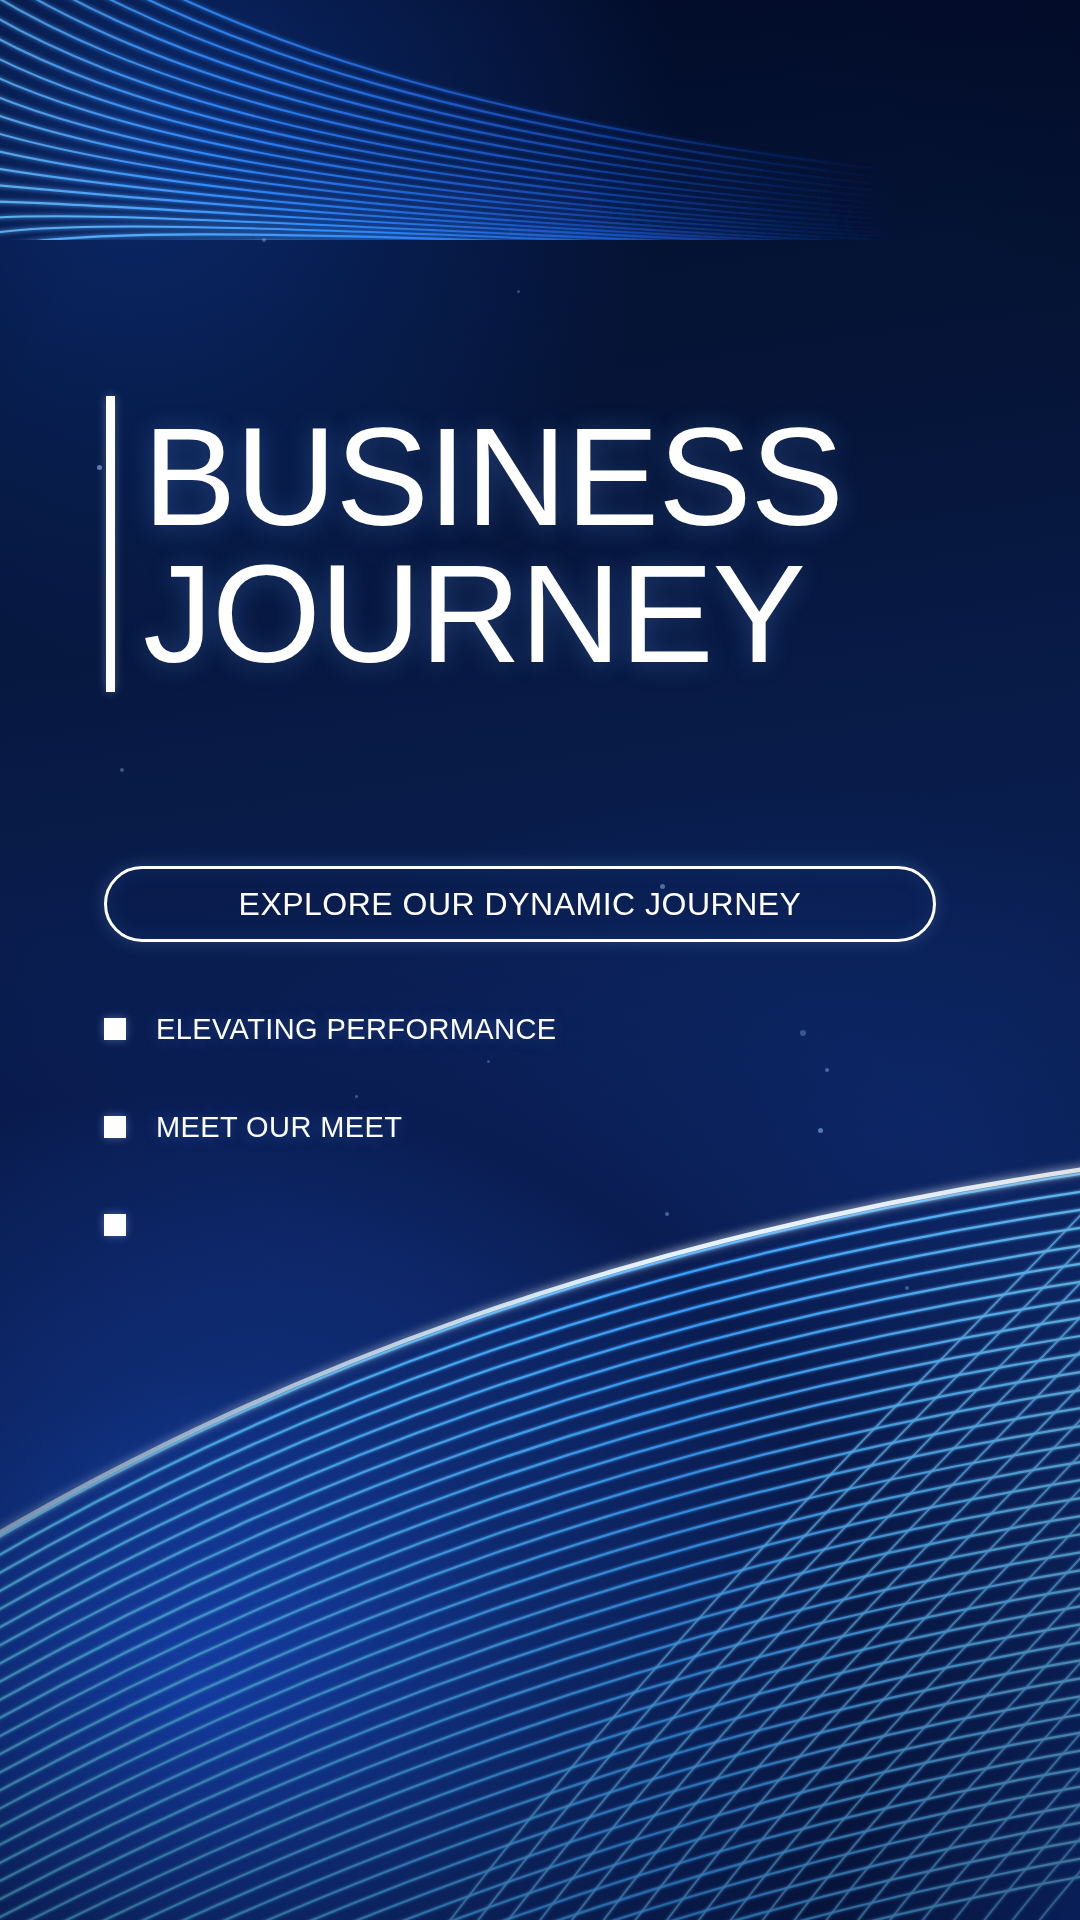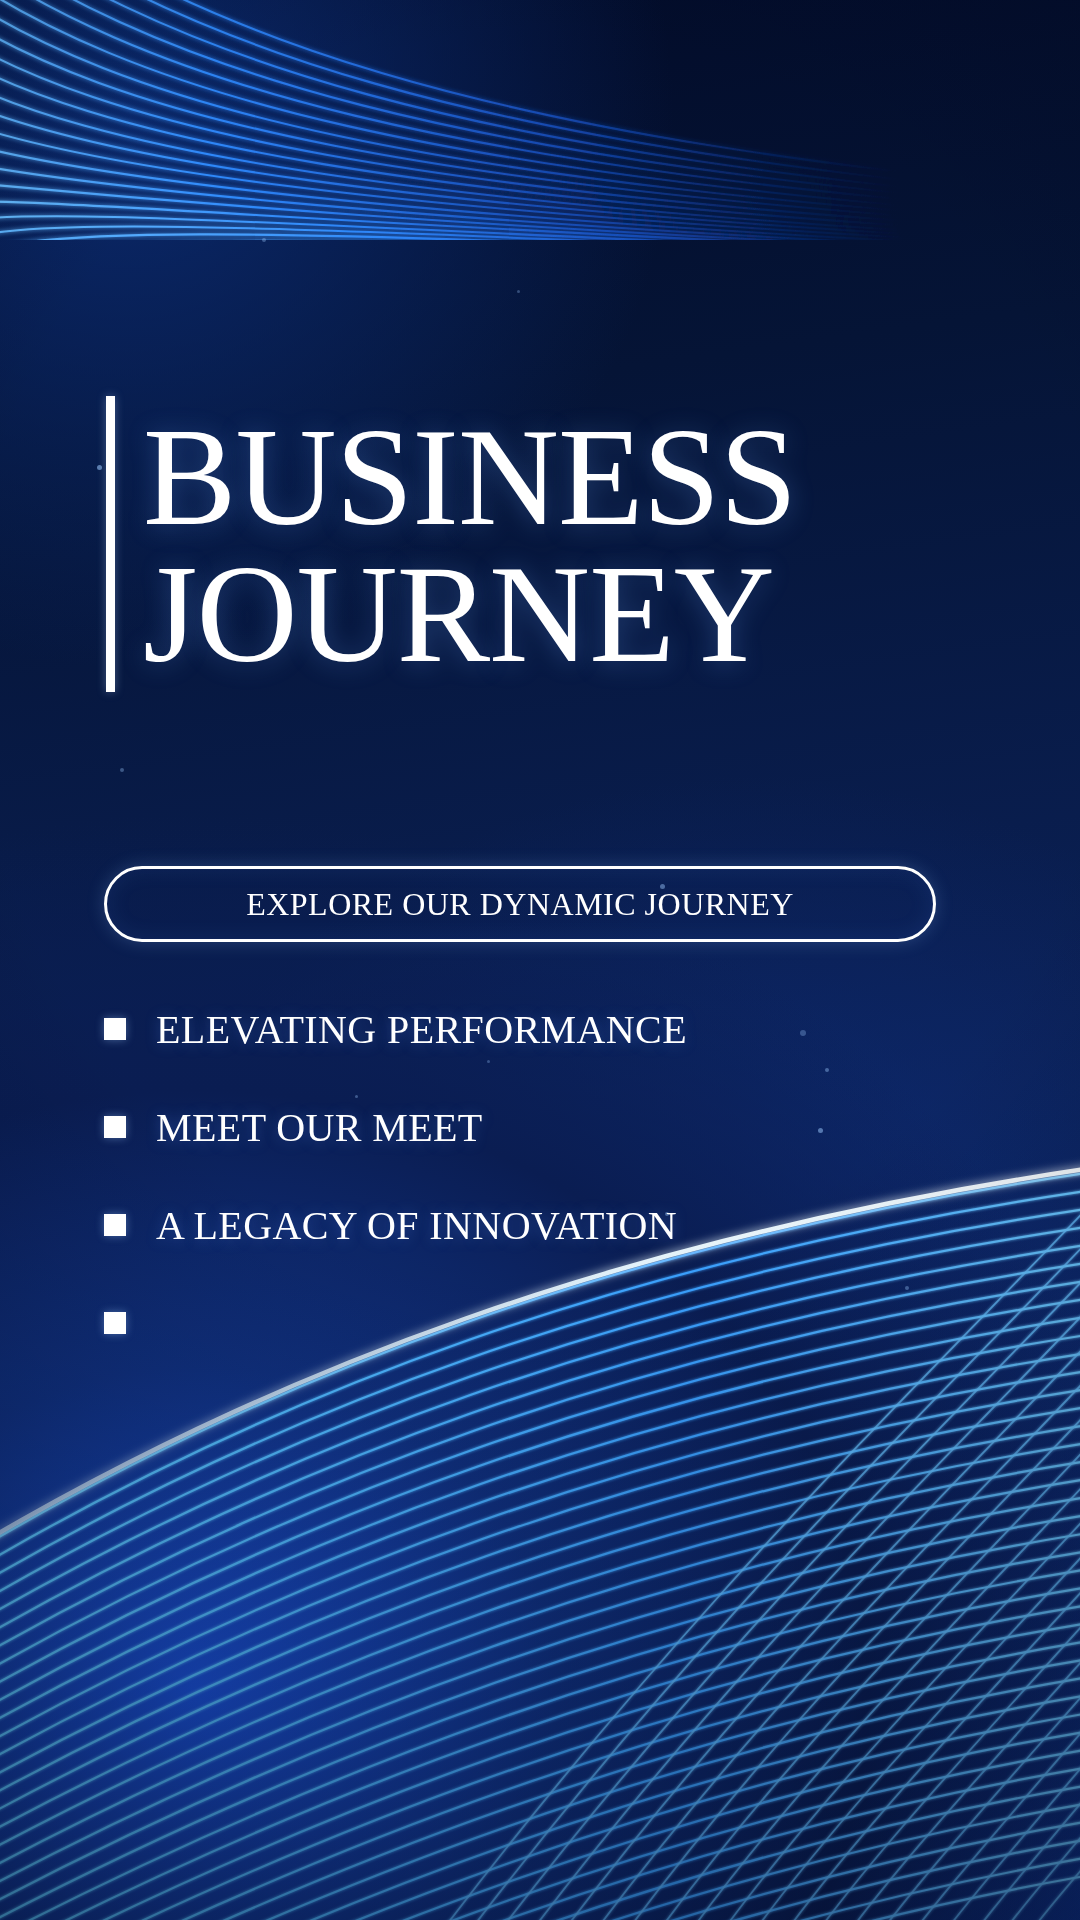--- a/index.html
+++ b/index.html
@@ -4,21 +4,21 @@
 <style>
   html,body{margin:0;padding:0;background:#000;}
   *{box-sizing:border-box;}
 
   #poster{
     position:relative;
     width:1080px;
     height:1920px;
     overflow:hidden;
     background:#a21caf;
-    font-family:Liberation Serif, serif;
+    font-family:Liberation Sans, sans-serif;
   }
 
   
   .bg-base{
     position:absolute; inset:0;
     background:
       radial-gradient(120% 60% at 18% 88%, #1b52d8 0%, #10307e 28%, #0a1d52 52%, rgba(4,18,58,0) 76%),
       radial-gradient(90% 48% at 70% 74%, #0e2a72 0%, rgba(8,26,72,0) 70%),
       radial-gradient(70% 40% at 12% 6%, #0b2a6e 0%, rgba(6,20,60,0) 72%),
       linear-gradient(172deg, #020b28 0%, #051436 22%, #0a1f52 52%, #0d2a6b 74%, #123bA0 100%);
@@ -108,21 +108,21 @@
   .bullet .sq{
     width:22px;
     height:22px;
     background:#ffffff;
     margin-right:30px;
     flex:0 0 auto;
     box-shadow:0 0 8px rgba(160,205,255,.4);
   }
   .bullet .lbl{
     color:#ffffff;
-    font-size:40px;
+    font-size:29px;
     letter-spacing:.4px;
     white-space:nowrap;
     text-shadow:0 1px 14px rgba(90,150,255,.35);
   }
 </style>
 </head>
 <body>
 
 <div id="poster">
 
@@ -334,24 +334,20 @@
       <div class="bullet">
         <span class="sq"></span>
         <span class="lbl">ELEVATING PERFORMANCE</span>
       </div>
 
       <div class="bullet">
         <span class="sq"></span>
         <span class="lbl">MEET OUR MEET</span>
       </div>
 
-      <div class="bullet">
-        <span class="sq"></span>
-        <span class="lbl">A LEGACY OF INNOVATION</span>
-      </div>
 
       <div class="bullet">
         <span class="sq"></span>
       </div>
 
     </div>
   </div>
 </div>
 
 </body></html>

